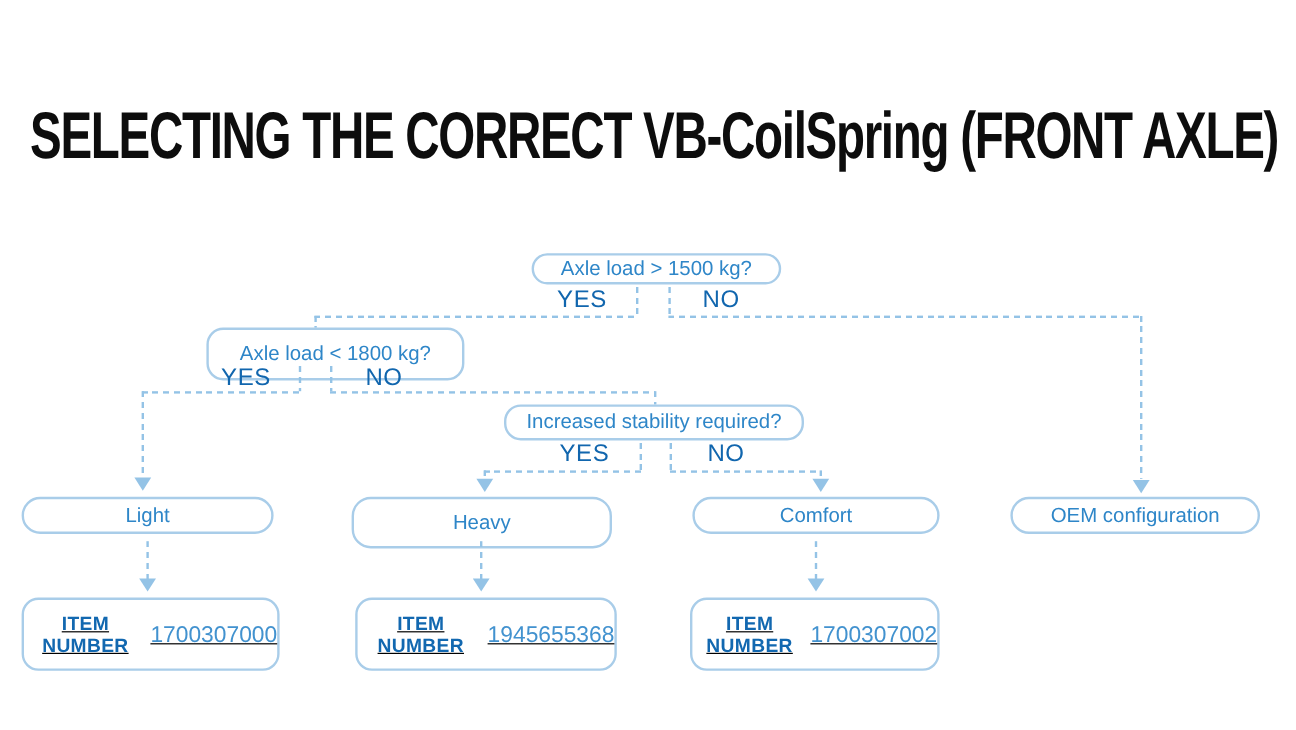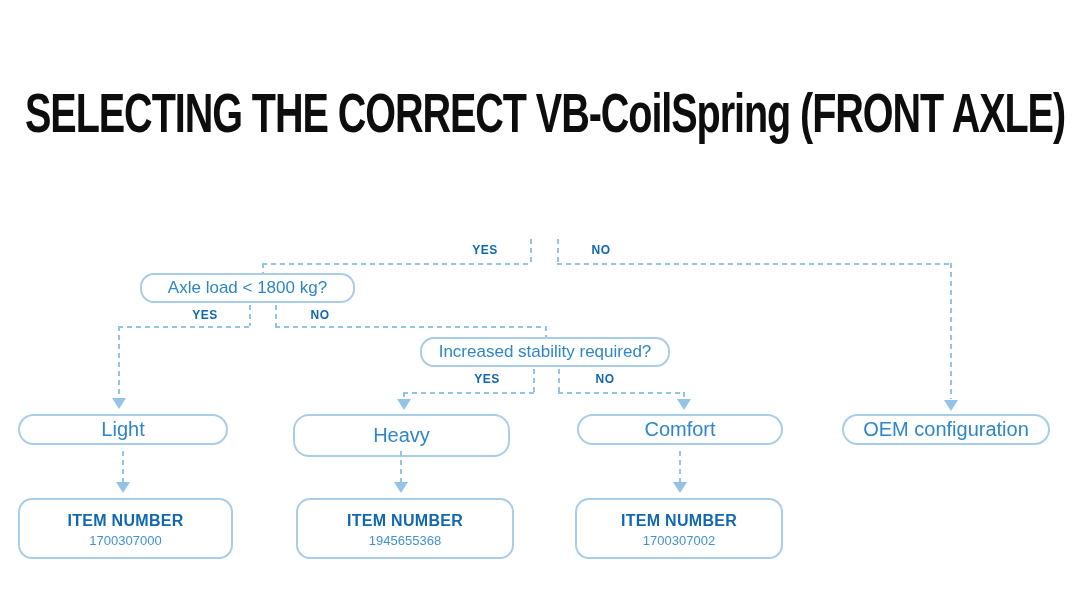--- a/index.html
+++ b/index.html
@@ -12,47 +12,50 @@
     font-size:55px;font-weight:900;letter-spacing:-1.5px;white-space:nowrap;
     color:var(--title_text,#0d0d0d);
     transform:scaleX(0.72);transform-origin:left top;
   }
   .qbox,.cbox,.ibox{
     position:absolute;box-sizing:border-box;background:#fff;
     border:2px solid var(--border,#a9cde9);
     display:flex;align-items:center;justify-content:center;text-align:center;
   }
   .qbox{border-radius:14px;color:var(--question_text,#2e86c8);font-size:17px;}
-  .cbox{border-radius:16px;color:var(--question_text,#2e86c8);font-size:20px;}
-  .ibox{border-radius:14px;flex-direction:column;gap:3px;padding-top:2px;}
+  .cbox{border-radius:16px;color:var(--question_text,#2e86c8);font-size:17px;}
+  .ibox{border-radius:14px;flex-direction:row;gap:3px;padding-top:2px;text-decoration:underline;}
   .ibox .ihead{color:var(--item_heading_text,#1268b0);font-size:16px;font-weight:bold;letter-spacing:.3px;}
-  .ibox .inum{color:var(--item_number_text,#4292cf);font-size:13px;}
+  .ibox .inum{color:var(--item_number_text,#4292cf);font-size:19px;}
   .decision{
     position:absolute;transform:translate(-50%,-50%);
-    color:var(--decision_text,#1166ae);font-weight:bold;font-size:12px;letter-spacing:.5px;
+    color:var(--decision_text,#1166ae);font-weight:normal;font-size:20px;letter-spacing:.5px;
   }
   .hline{position:absolute;height:2px;
     background:repeating-linear-gradient(90deg,var(--line,#94c3e6) 0 5px,transparent 5px 9px);}
   .vline{position:absolute;width:2px;
     background:repeating-linear-gradient(180deg,var(--line,#94c3e6) 0 5px,transparent 5px 9px);}
   .arrow{position:absolute;width:0;height:0;transform:translateX(-50%);
     border-left:7px solid transparent;border-right:7px solid transparent;
     border-top:11px solid var(--line,#94c3e6);}
 </style>
 </head>
 <body>
 
 <div class="canvas">
 
   <h1 class="title">SELECTING THE CORRECT VB-CoilSpring (FRONT AXLE)</h1>
 
+  <div class="qbox" style="left:443px;top:190px;width:208px;height:26px;">
+    <span>Axle load &gt; 1500 kg?</span>
+  </div>
   <div class="decision" style="left:485px;top:229px;">YES</div>
   <div class="decision" style="left:601px;top:229px;">NO</div>
 
-  <div class="qbox" style="left:140px;top:252px;width:215px;height:30px;">
+  <div class="qbox" style="left:172px;top:252px;width:215px;height:44px;">
     <span>Axle load &lt; 1800 kg?</span>
   </div>
   <div class="decision" style="left:205px;top:294px;">YES</div>
   <div class="decision" style="left:320px;top:294px;">NO</div>
 
   <div class="qbox" style="left:420px;top:316px;width:250px;height:30px;justify-content:center;">
     <span>Increased stability required?</span>
   </div>
   <div class="decision" style="left:487px;top:358px;">YES</div>
   <div class="decision" style="left:605px;top:358px;">NO</div>

